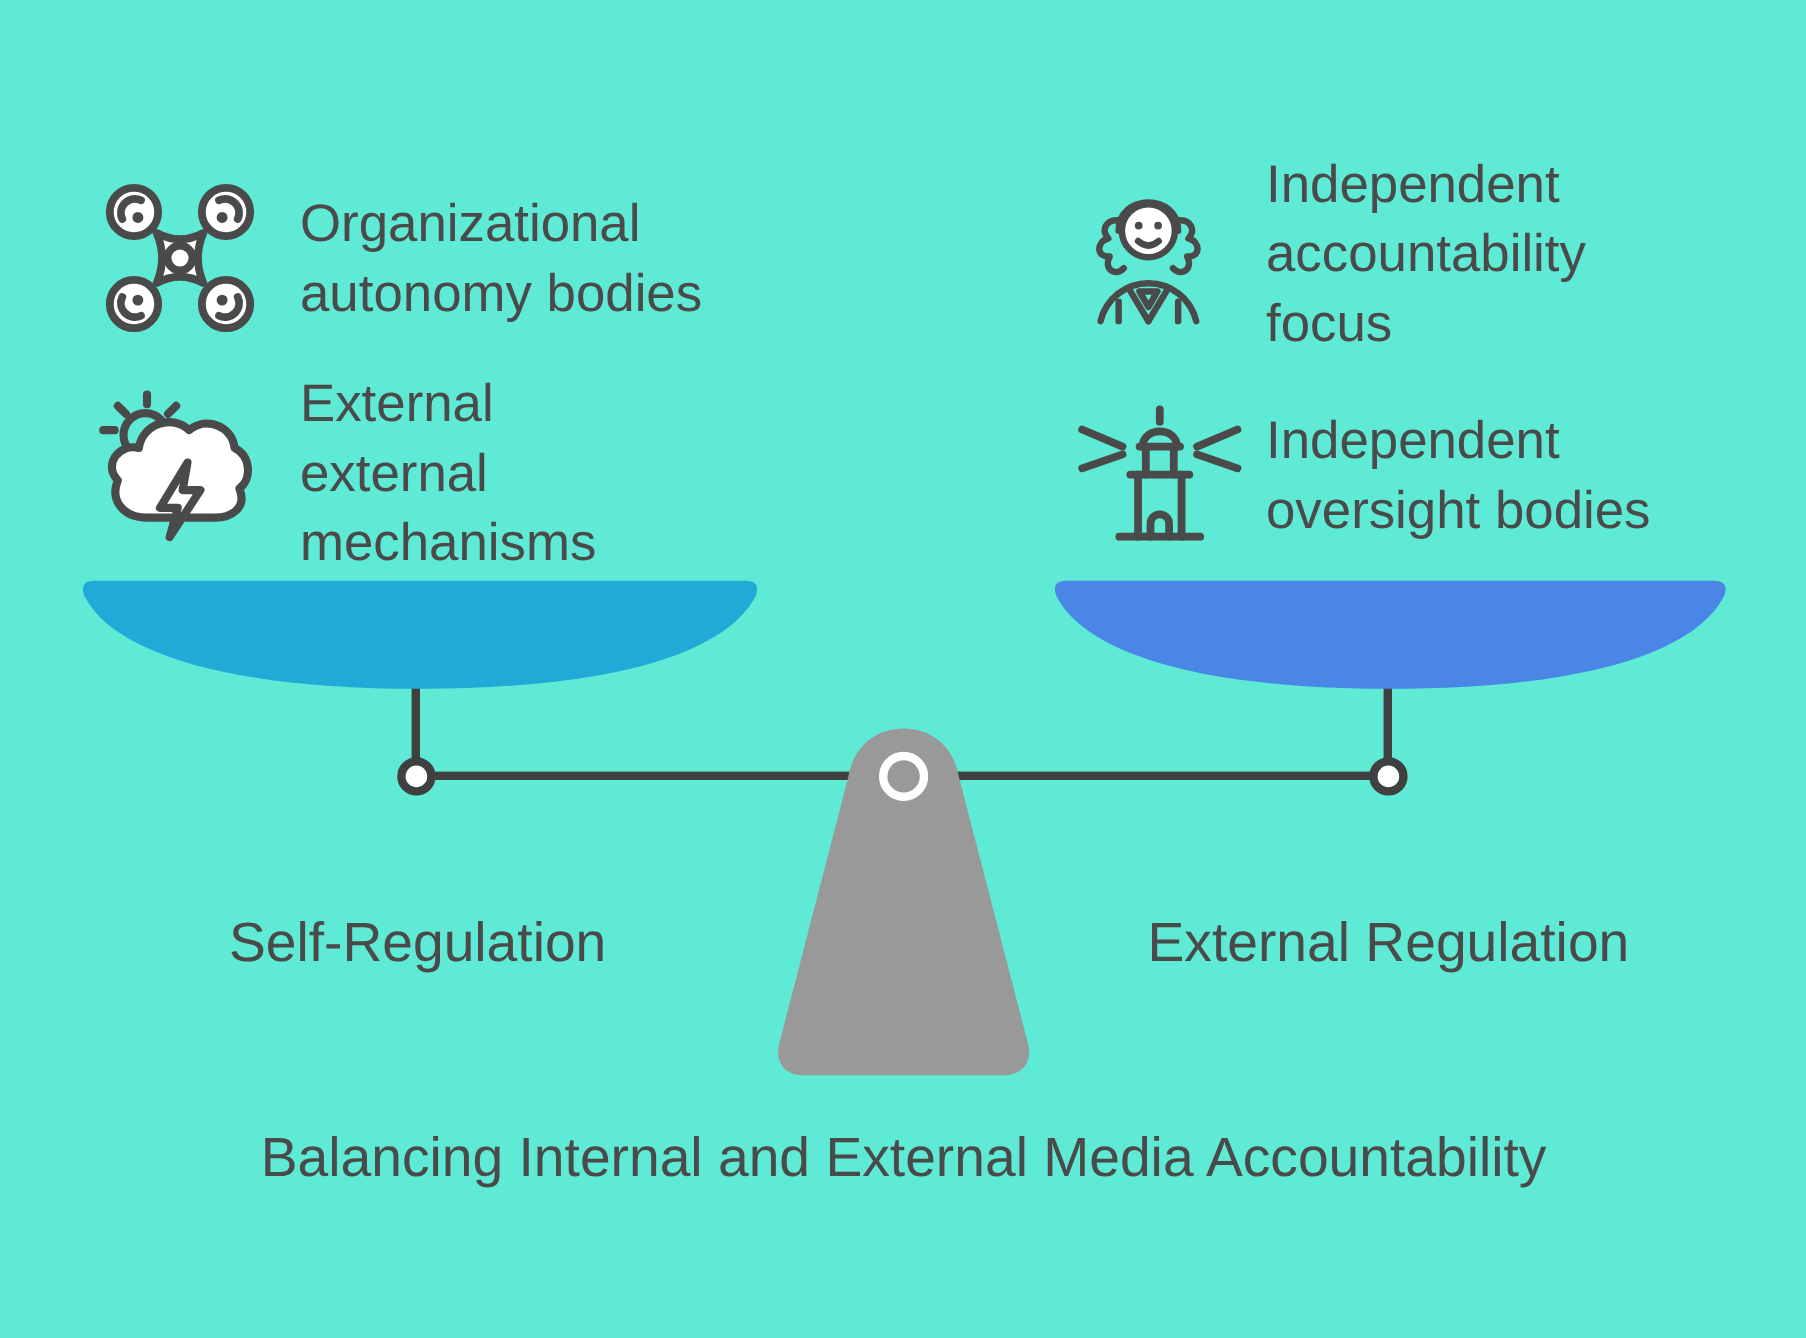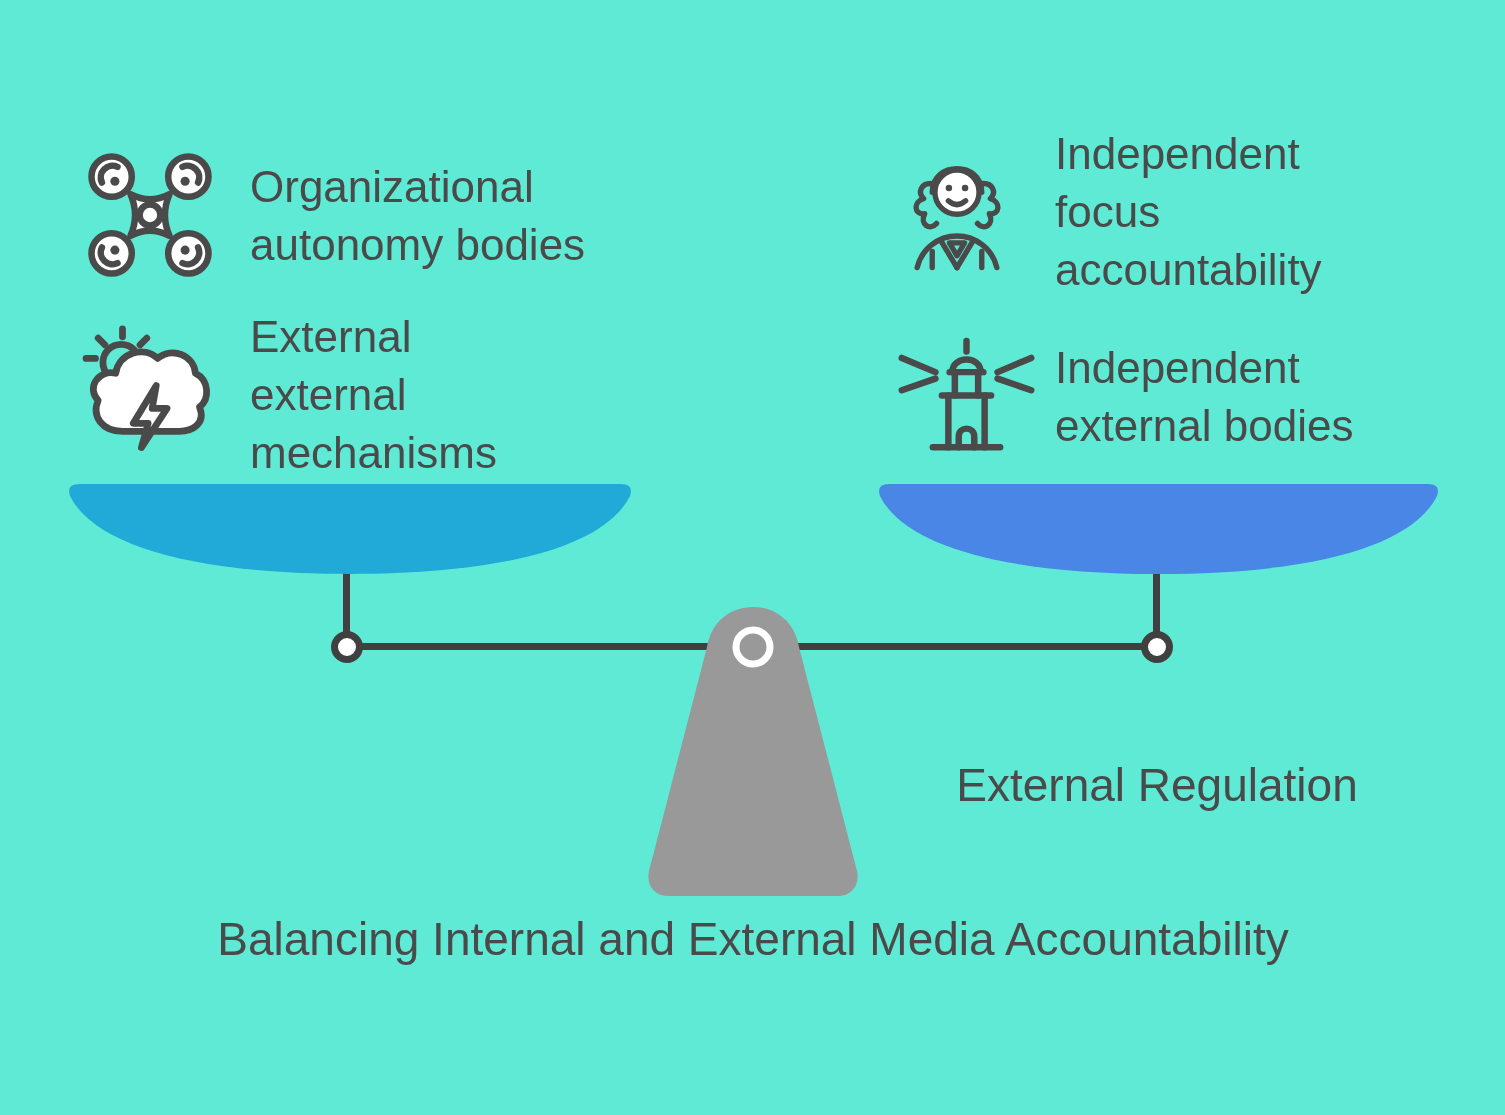--- a/index.html
+++ b/index.html
@@ -69,43 +69,43 @@
     <path class="ln" d="M42 50 Q50 57 58 50"></path>
     <path class="ln" d="M13 112 A38 38 0 0 1 87 112"></path>
     <path class="ln" d="M35 87 L50 112"></path>
     <path class="ln" d="M65 87 L50 112"></path>
     <path class="ln" d="M43 89 L50 101 L57 89 Z"></path>
     <path class="ln" d="M27 97 L27 112"></path>
     <path class="ln" d="M73 97 L73 112"></path>
   </svg>
   <div class="abs item-text" style="left:1055px;top:125px">
     <div>Independent</div>
+    <div>accountability</div>
     <div>focus</div>
-    <div>accountability</div>
   </div>
 
   <svg class="abs" style="left:895px;top:332px" width="143" height="123" viewBox="0 0 110 95">
     <path class="ln" d="M5 20 L31 31"></path>
     <path class="ln" d="M5 45 L31 36"></path>
     <path class="ln" d="M105 20 L79 31"></path>
     <path class="ln" d="M105 45 L79 36"></path>
     <path class="ln" d="M55 7 L55 15"></path>
     <path class="ln" d="M44 31 C44 18 66 18 66 31"></path>
     <path class="ln" d="M42 31 L68 31"></path>
     <path class="ln" d="M46 31 L46 49"></path>
     <path class="ln" d="M64 31 L64 49"></path>
     <path class="ln" d="M36 49 L74 49"></path>
     <path class="ln" d="M41 49 L41 89"></path>
     <path class="ln" d="M69 49 L69 89"></path>
     <path class="ln" d="M49 89 L49 81 C49 72.5 61 72.5 61 81 L61 89"></path>
     <path class="ln" d="M29 89 L81 89"></path>
   </svg>
   <div class="abs item-text" style="left:1055px;top:339px">
     <div>Independent</div>
-    <div>external bodies</div>
+    <div>oversight bodies</div>
   </div>
 
   <div class="abs beam" style="left:347px;top:643px;width:810px"></div>
 
   <div class="abs stem" style="left:343px;top:568px;height:64px"></div>
   <div class="abs stem" style="left:1153px;top:572px;height:60px"></div>
 
   <svg class="abs" style="left:65px;top:483px" width="570" height="92" viewBox="0 0 570 92" preserveAspectRatio="none">
     <path d="M14 1 L556 1 Q569 1 565 13 C540 63 440 91 285 91 C130 91 30 63 5 13 Q1 1 14 1 Z" fill="#21AAD8"></path>
   </svg>
@@ -115,17 +115,18 @@
   </svg>
 
   <svg class="abs" style="left:633px;top:605px" width="240" height="295" viewBox="0 0 240 295">
     <path d="M120 2 C144 2 162 18 166 42 L224 266 C227 280 219 291 204 291 L36 291 C21 291 13 280 16 266 L74 42 C78 18 96 2 120 2 Z" fill="#999999"></path>
     <circle cx="120" cy="42" r="17" fill="none" stroke="#ffffff" stroke-width="7"></circle>
   </svg>
 
   <div class="abs pivot" style="left:331px;top:631px"></div>
   <div class="abs pivot" style="left:1141px;top:631px"></div>
 
+  <div class="abs pan-label" style="left:348px;top:758px">Self-Regulation</div>
   <div class="abs pan-label" style="left:1157px;top:758px">External Regulation</div>
 
-  <div class="abs bottom-title" style="left:753px;top:912px">Balancing Internal and External Media Accountability</div>
+  <div class="abs bottom-title" style="left:753px;top:937px">Balancing Internal and External Media Accountability</div>
 
 </div>
 
 </body></html>

